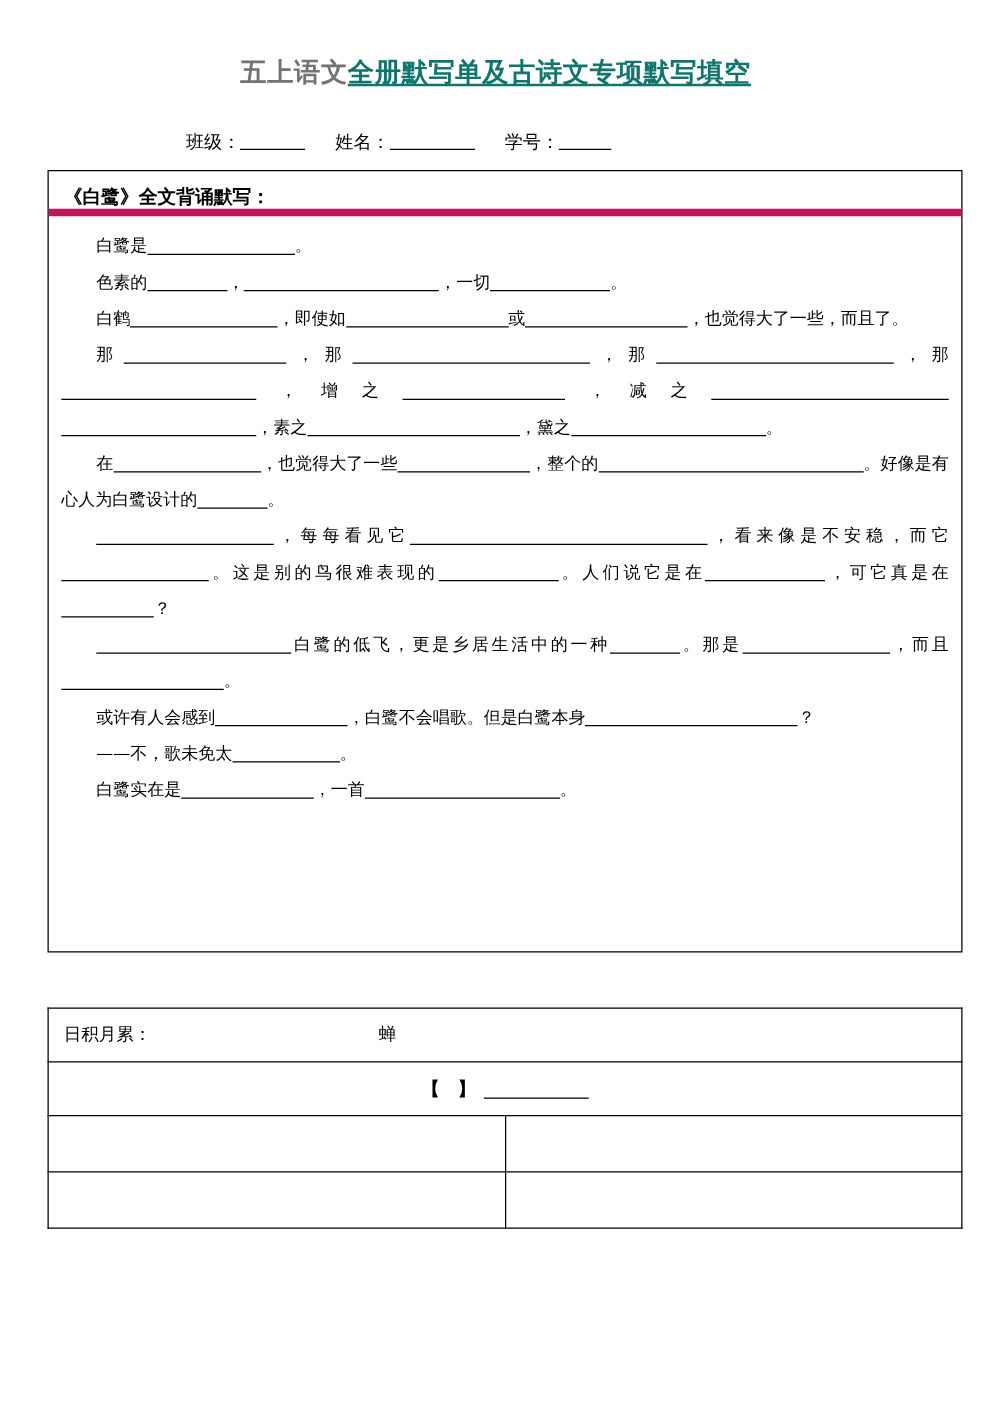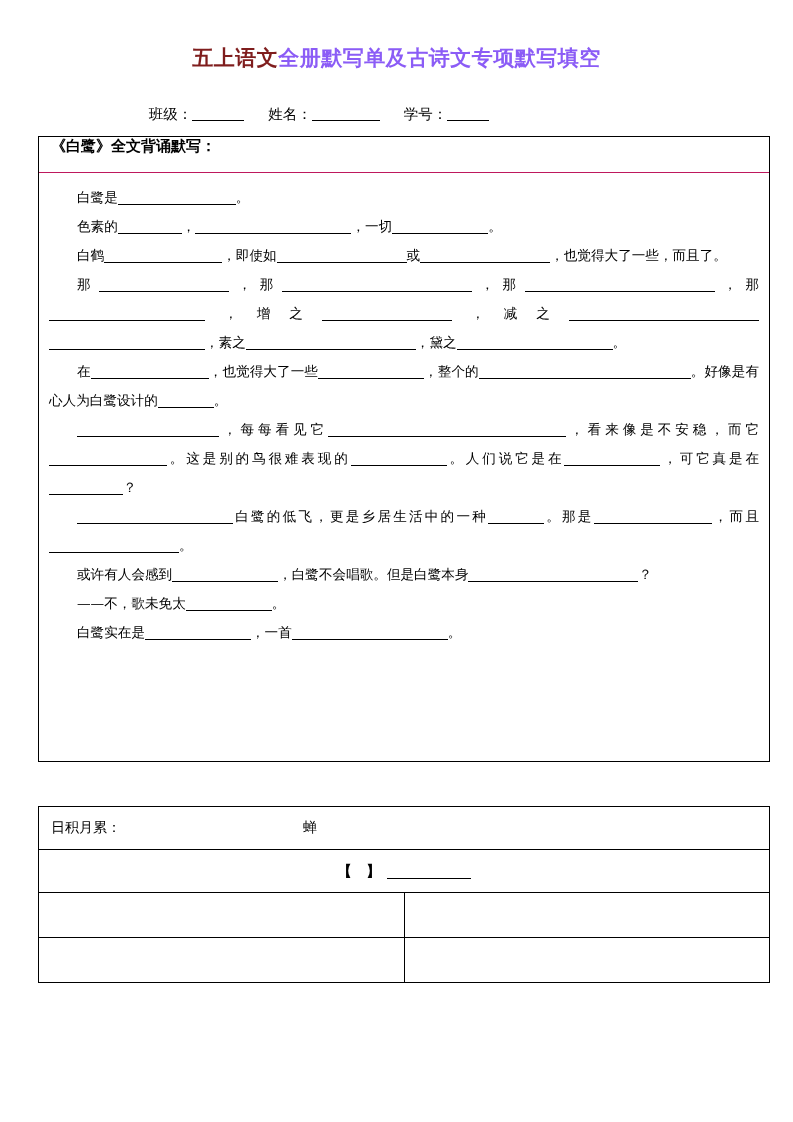--- a/index.html
+++ b/index.html
@@ -27,22 +27,22 @@
     top: 44px;
     left: 0;
     width: 793px;
     text-align: center;
     font-size: 21px;
     font-weight: bold;
     letter-spacing: 0.5px;
     line-height: 28px;
     white-space: nowrap;
   }
-  .title .black { color: #7f1d1d; }
-  .title .red   { color: #8b5cf6; }
+  .title .black { color: #737373; }
+  .title .red   { color: #0f766e; text-decoration: underline; }
 
   
   .info-line {
     position: absolute;
     top: 103px;
     left: 0;
     width: 638px;
     text-align: center;
     font-size: 14.5px;
     line-height: 22px;
@@ -63,24 +63,24 @@
     position: absolute;
     left: 38px;
     top: 136px;
     width: 732px;
     height: 626px;
     border: 1px solid #000;
     box-sizing: border-box;
   }
   .box-header {
     height: 36px;
-    border-bottom: 1px solid #be185d;
+    border-bottom: 6px solid #be185d;
     box-sizing: border-box;
     display: flex;
-    align-items: flex-start;
+    align-items: flex-end;
     padding-left: 12px;
     font-size: 15px;
     font-weight: bold;
   }
   .box-body {
     padding: 10px 10px 0 10px;
     font-size: 13.6px;
     line-height: 29px;
   }
   .para {

